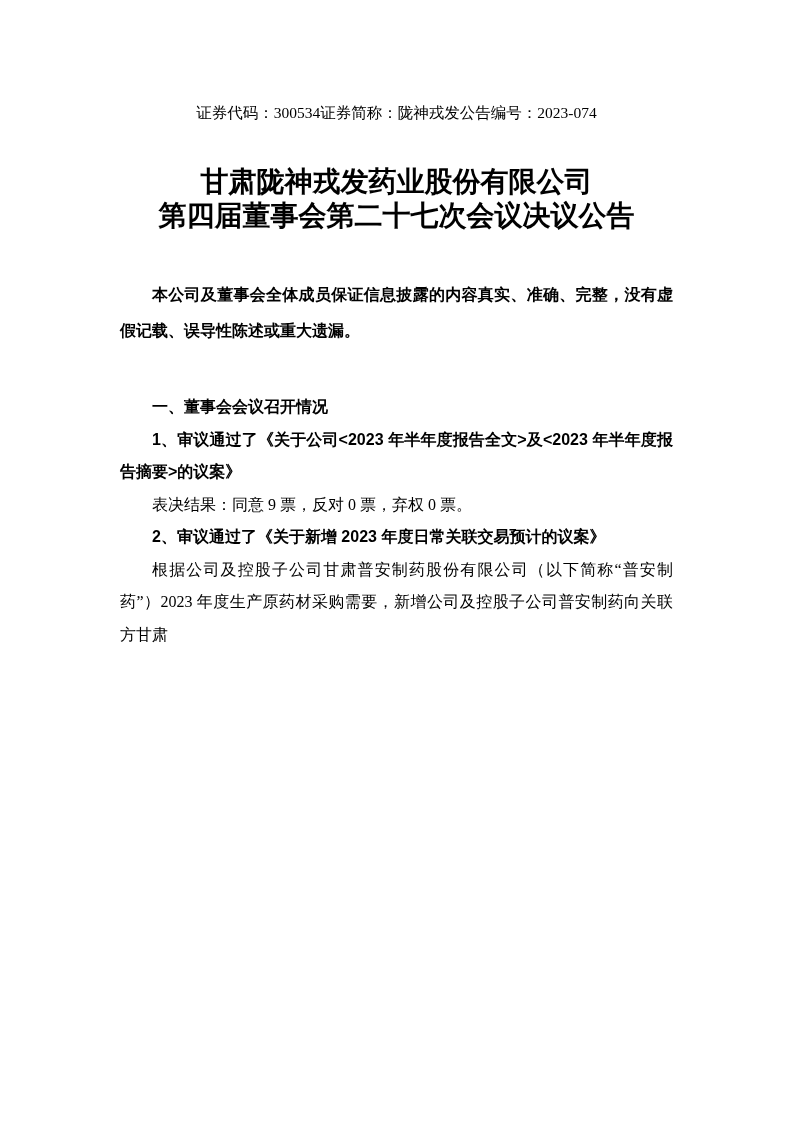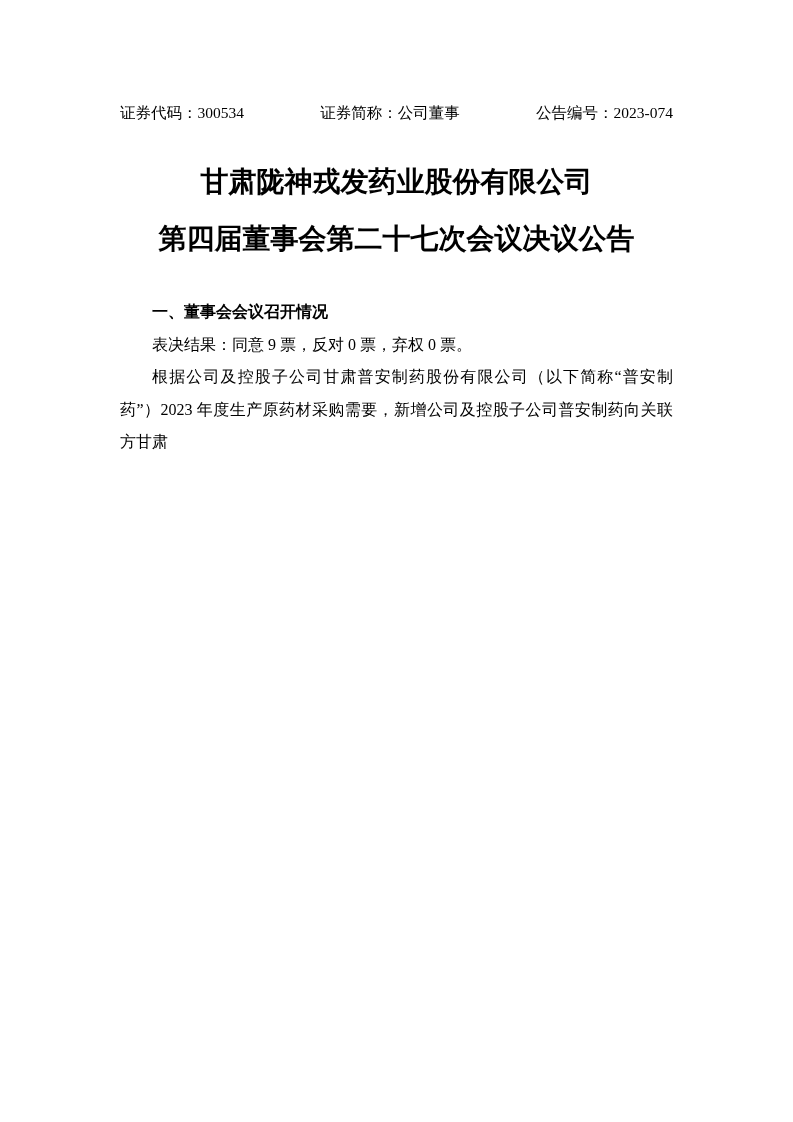--- a/index.html
+++ b/index.html
@@ -15,38 +15,38 @@
     background: #ffffff;
     color: #000000;
     box-sizing: border-box;
     padding: 103px 120px 0 120px;
     overflow: hidden;
     font-family: "Liberation Serif", "DejaVu Serif", serif;
     font-size: 16px;
   }
   .header-row {
     display: flex;
-    justify-content: space-between;
+    justify-content: center;
     align-items: baseline;
     line-height: 20px;
     font-size: 15.5px;
     white-space: nowrap;
   }
   .doc-title {
     text-align: center;
     font-weight: bold;
     font-size: 28px;
     line-height: 30px;
     font-family: "Liberation Serif", "DejaVu Serif", serif;
   }
   .doc-title.first {
     margin-top: 44px;
   }
   .doc-title.second {
-    margin-top: 27px;
+    margin-top: 4px;
   }
   .disclaimer {
     margin-top: 46px;
     font-weight: bold;
     font-family: "Liberation Sans", "DejaVu Sans", sans-serif;
     line-height: 36px;
     text-indent: 2em;
     text-align: justify;
     font-size: 16px;
   }
@@ -68,27 +68,30 @@
     font-weight: normal;
   }
 </style>
 </head>
 <body>
 
 <div class="page">
 
   <div class="header-row">
     <span>证券代码：300534</span>
-    <span>证券简称：公司董事</span>
+    <span>证券简称：陇神戎发</span>
     <span>公告编号：2023-074</span>
   </div>
 
   <div class="doc-title first">甘肃陇神戎发药业股份有限公司</div>
   <div class="doc-title second">第四届董事会第二十七次会议决议公告</div>
 
+  <div class="disclaimer">本公司及董事会全体成员保证信息披露的内容真实、准确、完整，没有虚假记载、误导性陈述或重大遗漏。</div>
 
   <div class="body-block">
     <p class="sec-heading">一、董事会会议召开情况</p>
+    <p class="sec-heading">1、审议通过了《关于公司&lt;2023 年半年度报告全文&gt;及&lt;2023 年半年度报告摘要&gt;的议案》</p>
     <p class="para">表决结果：同意 9 票，反对 0 票，弃权 0 票。</p>
+    <p class="sec-heading">2、审议通过了《关于新增 2023 年度日常关联交易预计的议案》</p>
     <p class="para">根据公司及控股子公司甘肃普安制药股份有限公司（以下简称“普安制药”）2023 年度生产原药材采购需要，新增公司及控股子公司普安制药向关联方甘肃</p>
   </div>
 
 </div>
 
 </body></html>

